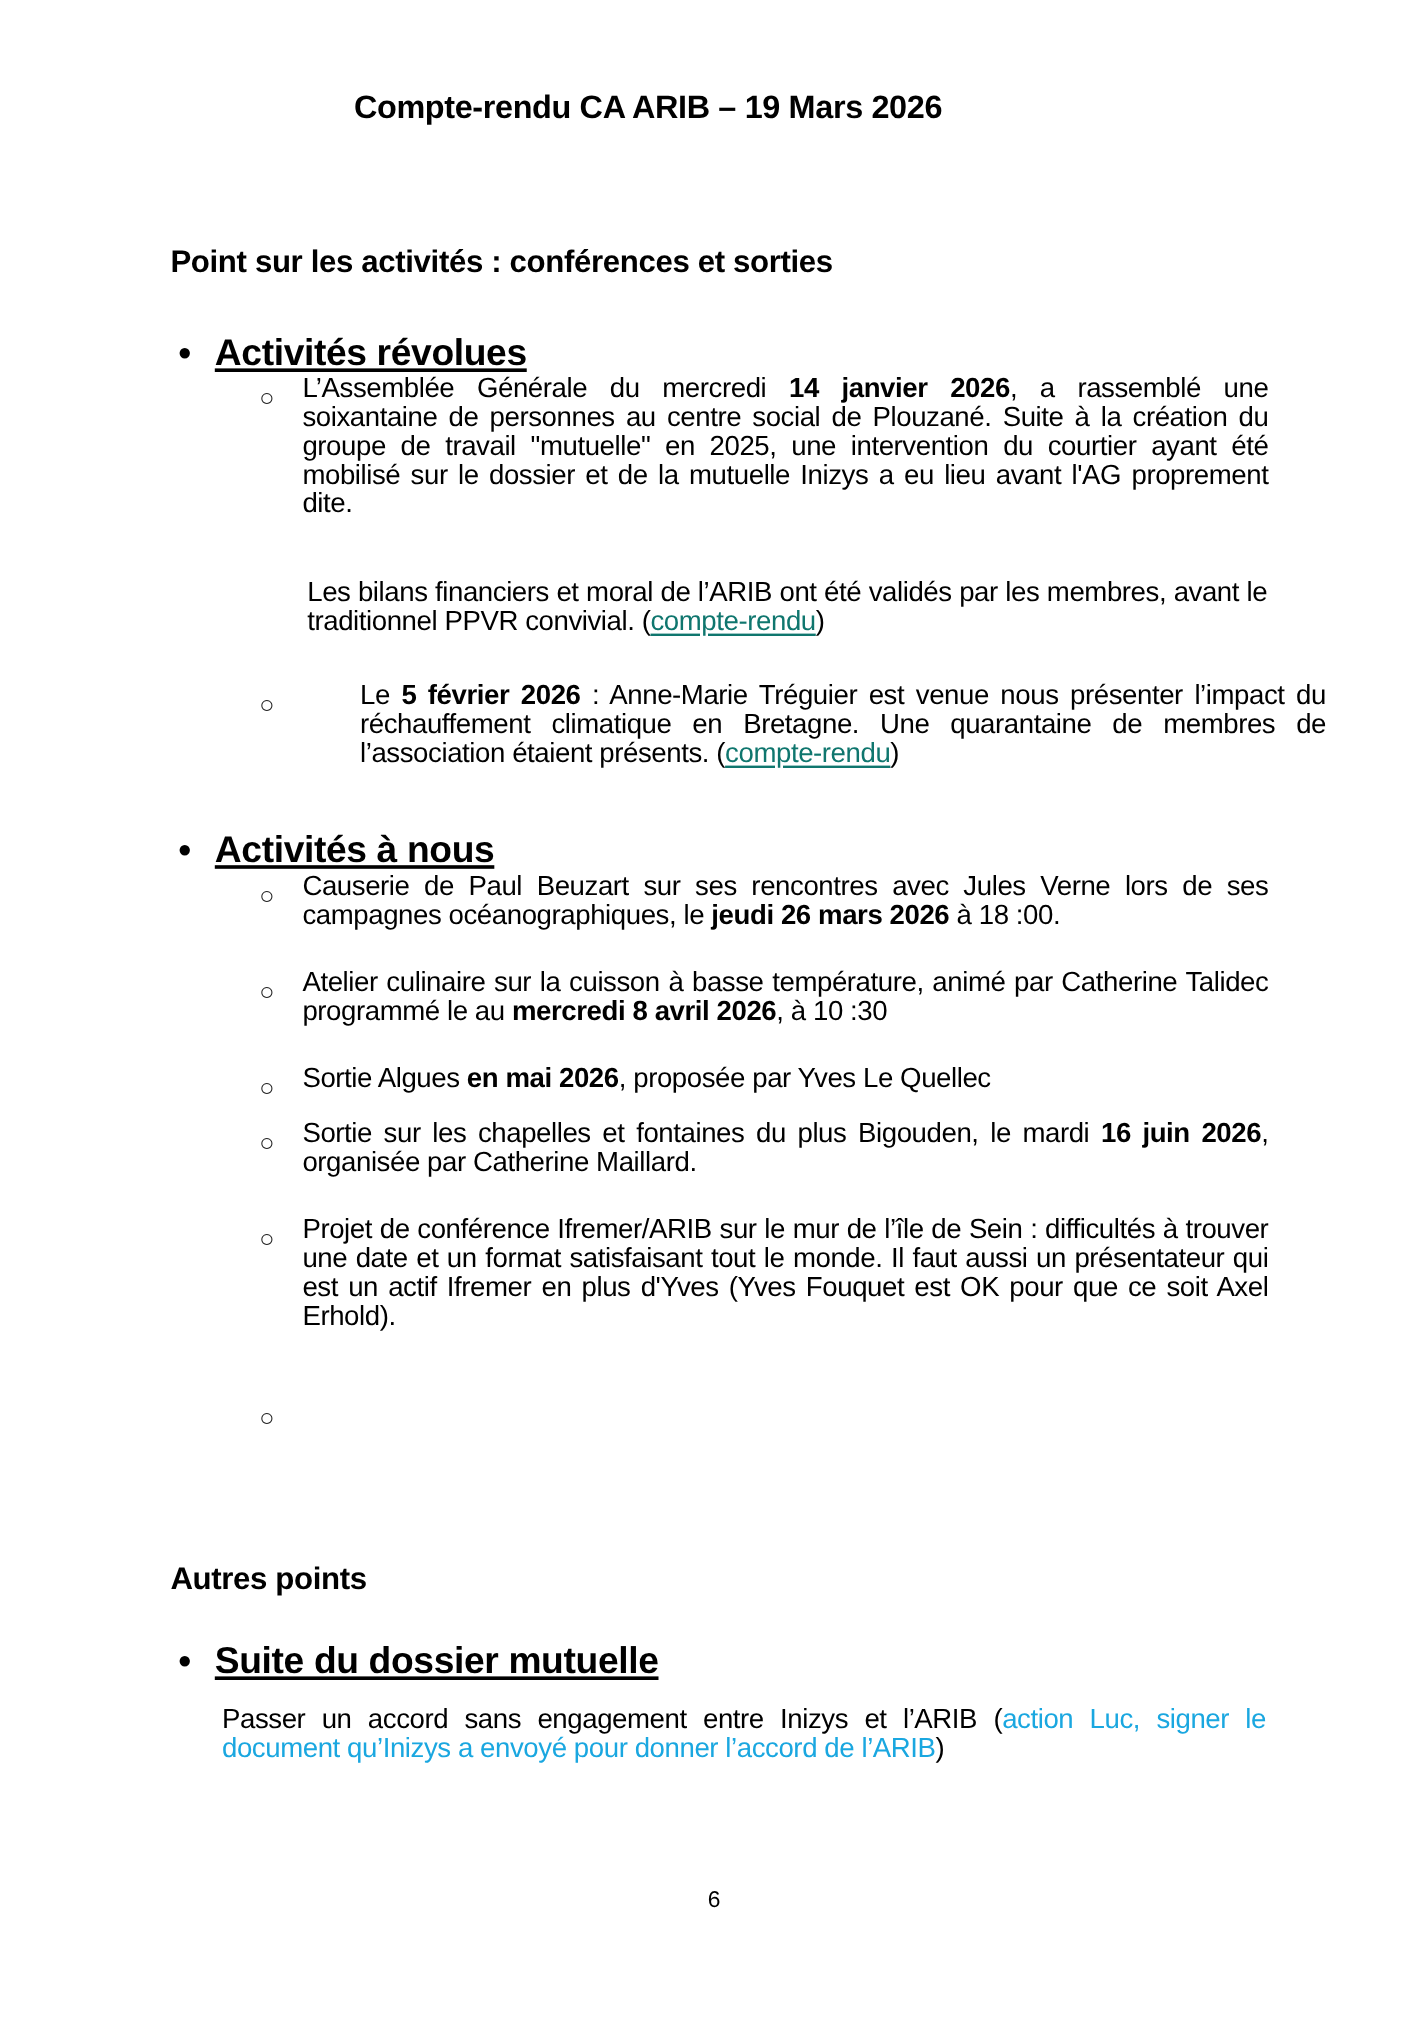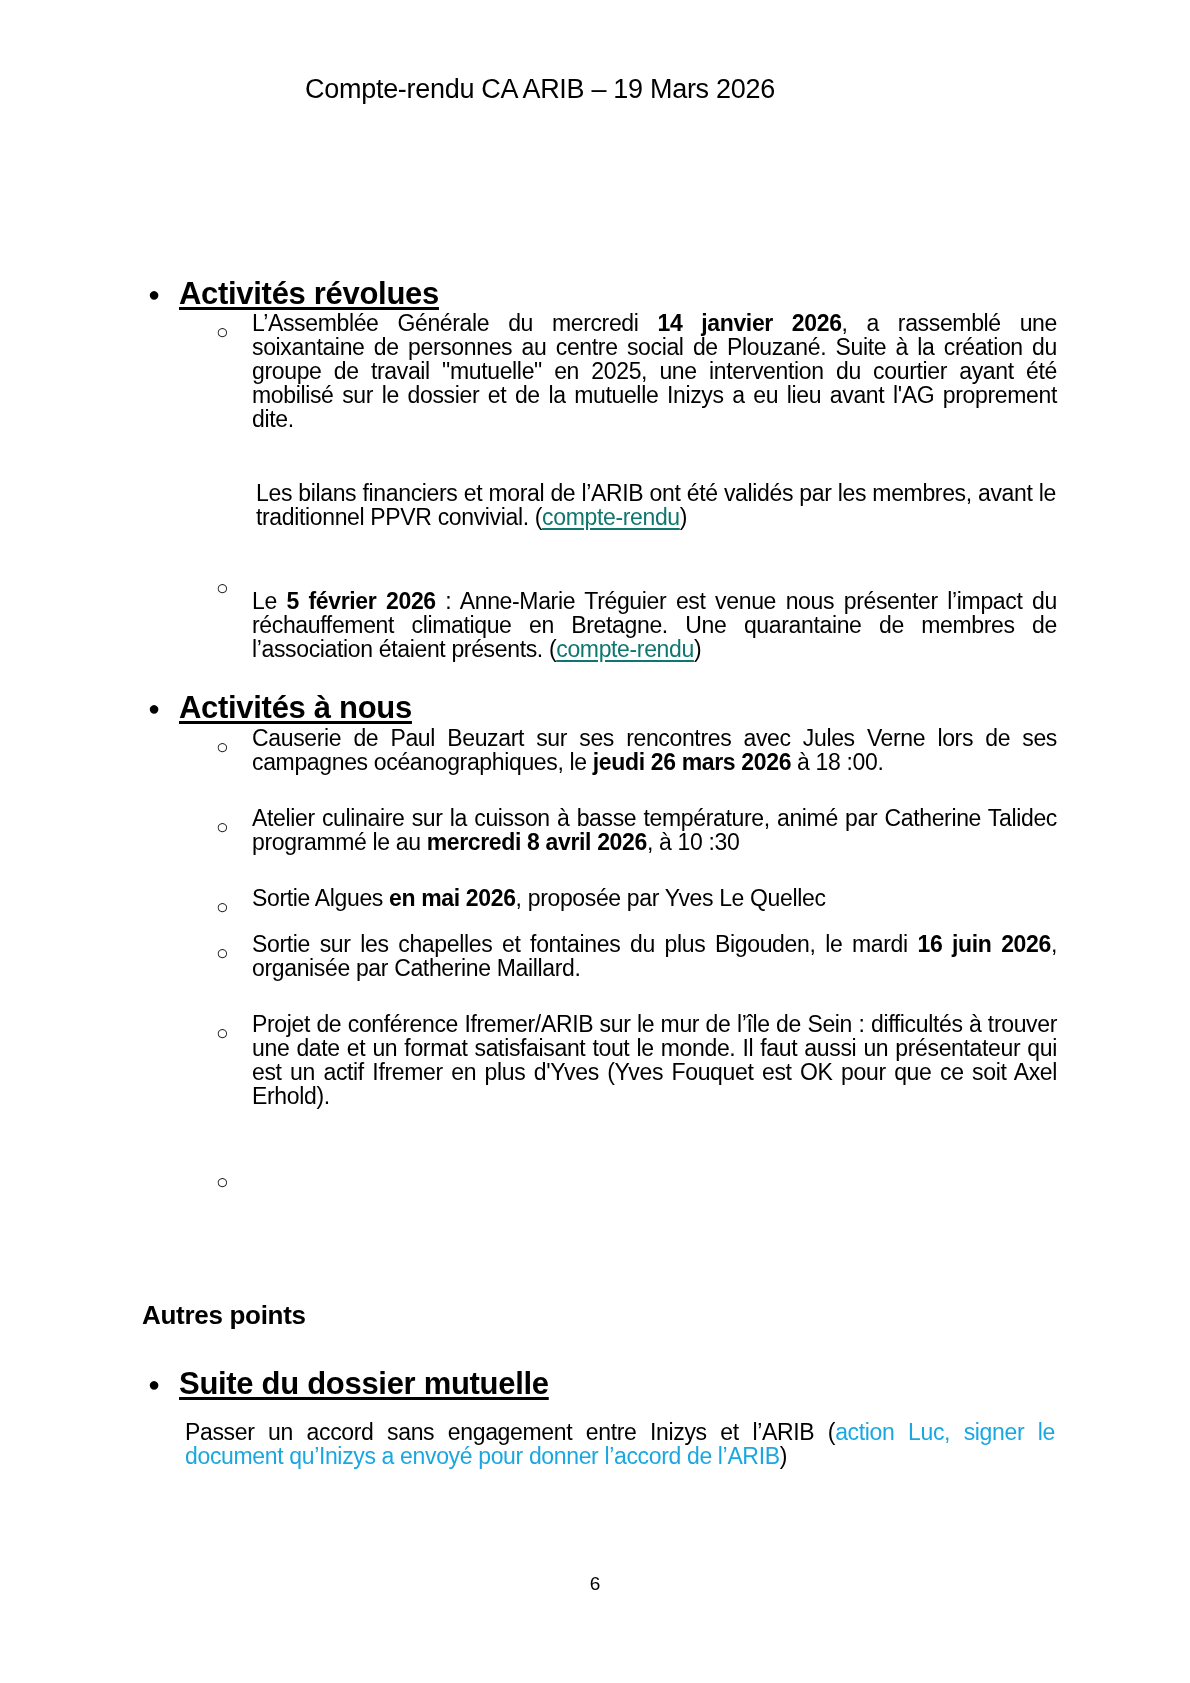--- a/index.html
+++ b/index.html
@@ -1,53 +1,54 @@
 <!DOCTYPE html>
 <html><head>
 <meta charset="utf-8">
 <style>
   html, body { margin: 0; padding: 0; background: #ffffff; }
   body { width: 1190px; height: 1683px; position: relative; overflow: hidden;
          font-family: "Liberation Sans", sans-serif; color: #000; }
   .page { position: absolute; left: 0; top: 0; width: 1190px; height: 1683px; }
   .title { position: absolute; top: 74px; left: 0; width: 1080px; text-align: center;
-           font-weight: normal; font-size: 27px; letter-spacing: -0.3px; }
+           font-weight: bold; font-size: 27px; letter-spacing: -0.3px; }
   .h1 { position: absolute; left: 142px; font-weight: bold; font-size: 26px; letter-spacing: -0.3px; }
   .bullet { position: absolute; left: 148px; font-size: 20px; line-height: 1; }
   .bullet-label { position: absolute; left: 179px; font-weight: bold; font-size: 31px;
                   text-decoration: underline; text-underline-offset: 3px; letter-spacing: -0.3px; }
   .sub { position: absolute; left: 216px; font-size: 21px; color: #222; }
   .para { position: absolute; left: 252px; width: 805px; font-size: 23px; line-height: 24px;
           text-align: justify; letter-spacing: -0.35px; }
   .para b { font-weight: bold; }
   .link { color: #0f766e; text-decoration: underline; text-underline-offset: 3px; cursor: pointer; }
   .action { color: #1aa7e0; }
   .pagenum { position: absolute; top: 1573px; left: 0; width: 1190px; text-align: center; font-size: 19px; }
 </style>
 </head>
 <body>
 
 <div class="page">
 
   <div class="title">Compte-rendu CA ARIB – 19 Mars 2026</div>
 
+  <div class="h1" style="top:203px;">Point sur les activités : conférences et sorties</div>
 
   <div class="bullet" style="top:284px;">●</div>
   <div class="bullet-label" style="top:276px;">Activités révolues</div>
 
   <div class="sub" style="top:320px;">○</div>
   <div class="para" style="top:311px;">
     <span>L’Assemblée Générale du mercredi </span><b>14 janvier 2026</b><span>, a rassemblé une soixantaine de personnes au centre social de Plouzané. Suite à la création du groupe de travail "mutuelle" en 2025, une intervention du courtier ayant été mobilisé sur le dossier et de la mutuelle Inizys a eu lieu avant l'AG proprement dite.</span>
   </div>
   <div class="para" style="top:481px; left:256px; width:800px;">
     <span>Les bilans financiers et moral de l’ARIB ont été validés par les membres, avant le traditionnel PPVR convivial. (</span><span class="link">compte-rendu</span><span>)</span>
   </div>
 
   <div class="sub" style="top:576px;">○</div>
-  <div class="para" style="top:589px;">
+  <div class="para" style="top:567px;margin-left:48px;">
     <span>Le </span><b>5 février 2026</b><span> : Anne-Marie Tréguier est venue nous présenter l’impact du réchauffement climatique en Bretagne. Une quarantaine de membres de l’association étaient présents. (</span><span class="link">compte-rendu</span><span>)</span>
   </div>
 
   <div class="bullet" style="top:698px;">●</div>
   <div class="bullet-label" style="top:690px;">Activités à nous</div>
 
   <div class="sub" style="top:735px;">○</div>
   <div class="para" style="top:726px;">
     <span>Causerie de Paul Beuzart sur ses rencontres avec Jules Verne lors de ses campagnes océanographiques, le </span><b>jeudi 26 mars 2026</b><span> à 18 :00.</span>
   </div>

